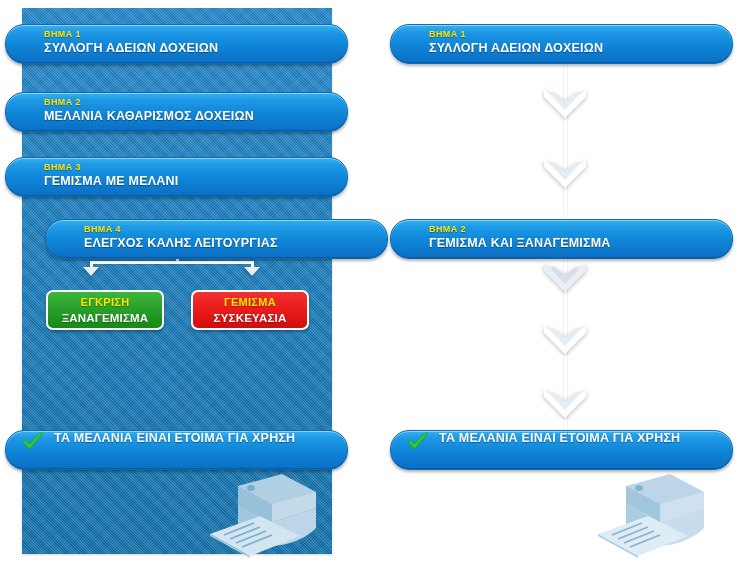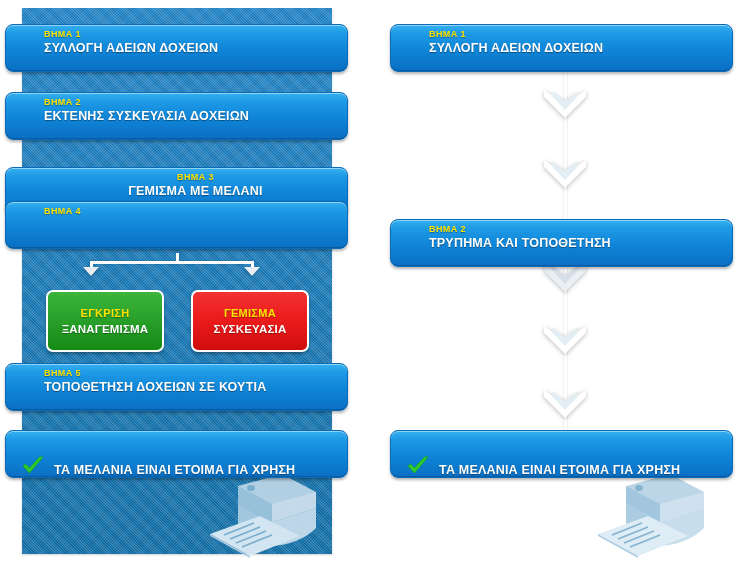--- a/index.html
+++ b/index.html
@@ -26,22 +26,22 @@
       repeating-linear-gradient(-45deg,
         rgba(0,0,0,.10) 0 1px, rgba(0,0,0,0) 1px 2px),
       linear-gradient(180deg,#2488cc 0%,#1272ac 100%);
     box-shadow:0 1px 2px rgba(0,0,0,.18);
   }
   #panel-left{left:22px;top:8px;width:310px;height:546px;}
 
   
   .bar{
     position:absolute;
-    height:48px;
-    border-radius:8px;
+    height:40px;
+    border-radius:19px;
     background:linear-gradient(180deg,
       #35b0f0 0%, #1e9ae6 18%, #1086d8 52%, #0a6fc4 100%);
     box-shadow:
       0 2px 3px rgba(0,0,0,.30),
       inset 0 1px 0 rgba(255,255,255,.45),
       inset 0 -1px 0 rgba(0,0,0,.18);
     border:1px solid #0a6bb8;
     box-sizing:border-box;
     padding:4px 0 0 38px;
     z-index:5;
@@ -62,21 +62,21 @@
     color:#ffffff;
     font-size:12.5px;
     font-weight:bold;
     letter-spacing:.2px;
     line-height:16px;
     text-shadow:0 1px 1px rgba(0,0,0,.40);
     white-space:nowrap;
   }
 
   
-  .bar.final{padding:0;display:flex;align-items:flex-end;}
+  .bar.final{padding:0;display:flex;align-items:flex-start;}
   .bar.final .check{
     width:26px;margin-left:14px;margin-right:8px;
     display:flex;align-items:center;justify-content:center;
     flex:0 0 auto;
   }
   .bar.final .final-text{
     color:#ffffff;font-size:12.5px;font-weight:bold;letter-spacing:.2px;
     text-shadow:0 1px 1px rgba(0,0,0,.40);white-space:nowrap;
   }
 
@@ -101,21 +101,21 @@
     border-left:8px solid transparent;
     border-right:8px solid transparent;
     border-top:9px solid #e9eef2;
     filter:drop-shadow(0 1px 1px rgba(0,0,0,.30));
   }
   .branch .head.l{left:61px;}
   .branch .head.r{left:222px;}
 
   
   .outcome{
-    position:absolute;top:290px;width:118px;height:62px;
+    position:absolute;top:290px;width:118px;height:40px;
     border-radius:7px;box-sizing:border-box;
     display:flex;flex-direction:column;align-items:center;justify-content:center;
     border:2px solid #ffffff;
     box-shadow:0 2px 3px rgba(0,0,0,.32);
     z-index:6;
   }
   #outcome-approve{
     left:46px;
     background:linear-gradient(180deg,#3db53d 0%,#2aa12a 45%,#158a15 100%);
   }
@@ -156,30 +156,31 @@
 
     <div class="panel" id="panel-left"></div>
 
     <div class="bar" style="top:24px;">
       <span class="step-label">ΒΗΜΑ 1</span>
       <span class="step-title">ΣΥΛΛΟΓΗ ΑΔΕΙΩΝ ΔΟΧΕΙΩΝ</span>
     </div>
 
     <div class="bar" style="top:92px;">
       <span class="step-label">ΒΗΜΑ 2</span>
-      <span class="step-title">ΕΚΤΕΝΗΣ ΣΥΣΚΕΥΑΣΙΑ ΔΟΧΕΙΩΝ</span>
-    </div>
-
-    <div class="bar" style="top:167px;text-align:center;">
+      <span class="step-title">ΜΕΛΑΝΙΑ ΚΑΘΑΡΙΣΜΟΣ ΔΟΧΕΙΩΝ</span>
+    </div>
+
+    <div class="bar" style="top:157px;">
       <span class="step-label">ΒΗΜΑ 3</span>
       <span class="step-title">ΓΕΜΙΣΜΑ ΜΕ ΜΕΛΑΝΙ</span>
     </div>
 
-    <div class="bar" style="top:201px;">
+    <div class="bar" style="top:219px;margin-left:40px;">
       <span class="step-label">ΒΗΜΑ 4</span>
+      <span class="step-title">ΕΛΕΓΧΟΣ ΚΑΛΗΣ ΛΕΙΤΟΥΡΓΙΑΣ</span>
     </div>
 
     <div class="branch">
       <div class="stem"></div>
       <div class="cross"></div>
       <div class="leg l"></div>
       <div class="leg r"></div>
       <div class="head l"></div>
       <div class="head r"></div>
     </div>
@@ -187,24 +188,20 @@
     <div class="outcome" id="outcome-approve">
       <span class="o-head">ΕΓΚΡΙΣΗ</span>
       <span class="o-sub">ΞΑΝΑΓΕΜΙΣΜΑ</span>
     </div>
 
     <div class="outcome" id="outcome-reject">
       <span class="o-head">ΓΕΜΙΣΜΑ</span>
       <span class="o-sub">ΣΥΣΚΕΥΑΣΙΑ</span>
     </div>
 
-    <div class="bar" style="top:363px;">
-      <span class="step-label">ΒΗΜΑ 5</span>
-      <span class="step-title">ΤΟΠΟΘΕΤΗΣΗ ΔΟΧΕΙΩΝ ΣΕ ΚΟΥΤΙΑ</span>
-    </div>
 
     <div class="bar final" style="top:430px;">
       <span class="check">
         <svg width="24" height="22" viewBox="0 0 24 22">
           <path d="M2 11 L8.5 18 L22 2 L18.5 2 L8.5 13 L4.5 9 Z" fill="#2ecc2e" stroke="#1aa81a" stroke-width="0.8"></path>
         </svg>
       </span>
       <span class="final-text">ΤΑ ΜΕΛΑΝΙΑ ΕΙΝΑΙ ΕΤΟΙΜΑ ΓΙΑ ΧΡΗΣΗ</span>
     </div>
 
@@ -249,21 +246,21 @@
   </div>
   <div class="chev" style="top:158px;">
     <svg width="46" height="34" viewBox="0 0 46 34">
       <path d="M2 2 L23 16 L44 2 L44 9 L23 30 L2 9 Z" fill="#ffffff"></path>
       <path d="M10 4 L23 13 L36 4 L36 8 L23 22 L10 8 Z" fill="#e3edf4"></path>
     </svg>
   </div>
 
   <div class="bar" style="position:absolute;left:390px;top:219px;width:343px;">
     <span class="step-label">ΒΗΜΑ 2</span>
-    <span class="step-title">ΤΡΥΠΗΜΑ ΚΑΙ ΤΟΠΟΘΕΤΗΣΗ</span>
+    <span class="step-title">ΓΕΜΙΣΜΑ ΚΑΙ ΞΑΝΑΓΕΜΙΣΜΑ</span>
   </div>
 
   <div class="flowline" style="top:259px;height:172px;"></div>
   <div class="chev" style="top:262px;">
     <svg width="46" height="34" viewBox="0 0 46 34">
       <path d="M2 2 L23 16 L44 2 L44 9 L23 30 L2 9 Z" fill="#eaeff3"></path>
       <path d="M10 4 L23 13 L36 4 L36 8 L23 22 L10 8 Z" fill="#d6dfe7"></path>
     </svg>
   </div>
   <div class="chev" style="top:324px;">

